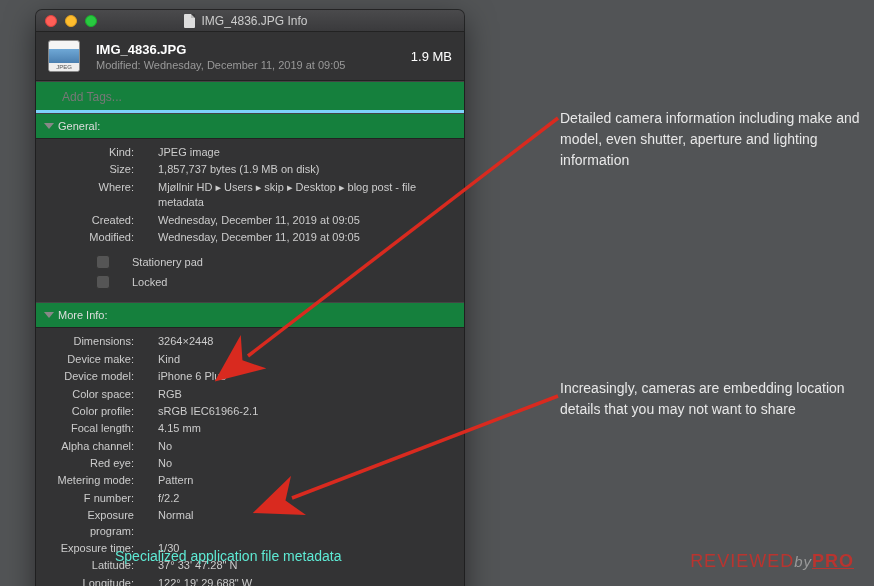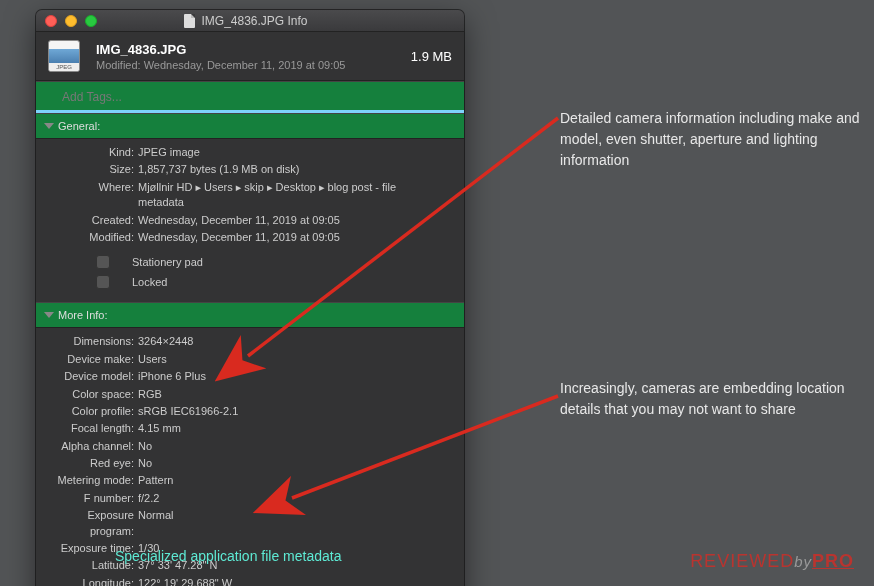--- a/index.html
+++ b/index.html
@@ -71,21 +71,21 @@
       background: #15803d;
     }
     .disclosure { 
       width: 0; height: 0; 
       border-left: 5px solid transparent; border-right: 5px solid transparent;
       border-top: 6px solid #888;
     }
     .section-body { padding: 5px 10px 10px 10px; font-size: 11px; color: #ccc; }
     .kv-row { display: flex; padding: 1px 0; line-height: 1.4; }
     .kv-key { width: 92px; text-align: right; color: #ccc; padding-right: 4px; flex-shrink: 0; }
-    .kv-val { color: #ccc; }
+    .kv-val { color: #ccc; margin-left: 20px; }
     .check-row { display: flex; align-items: center; gap: 22px; padding: 3px 0 3px 50px; }
     .checkbox { width: 14px; height: 14px; background: #555; border: 1px solid #333; border-radius: 3px; }
     .check-label { font-size: 11px; color: #ccc; }
     .annotation {
       position: absolute; color: #e8e8e8; font-size: 14px; line-height: 1.5;
       max-width: 300px;
     }
     .arrow-svg { position: absolute; pointer-events: none; }
     .caption {
       position: absolute; bottom: 22px; left: 115px;
@@ -172,21 +172,21 @@
     <span class="disclosure"></span>
     <span>More Info:</span>
   </div>
   <div class="section-body" style="padding-bottom:14px">
     <div class="kv-row">
         <div class="kv-key">Dimensions:</div>
         <div class="kv-val">3264×2448</div>
       </div>
     <div class="kv-row">
         <div class="kv-key">Device make:</div>
-        <div class="kv-val">Users</div>
+        <div class="kv-val">Kind</div>
       </div>
     <div class="kv-row">
         <div class="kv-key">Device model:</div>
         <div class="kv-val">iPhone 6 Plus</div>
       </div>
     <div class="kv-row">
         <div class="kv-key">Color space:</div>
         <div class="kv-val">RGB</div>
       </div>
     <div class="kv-row">

